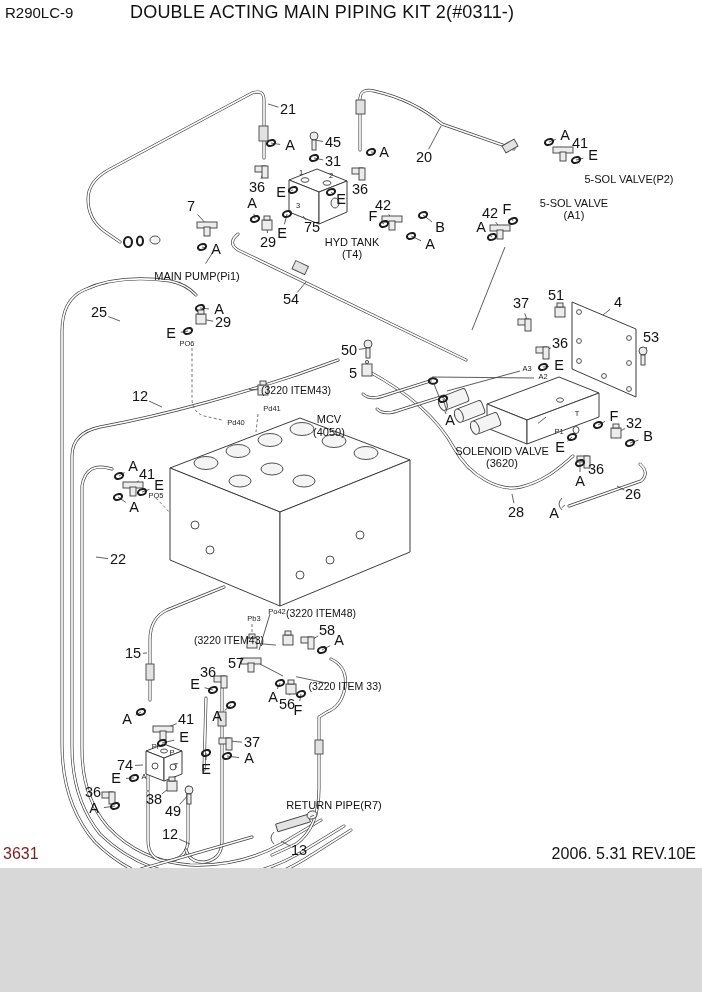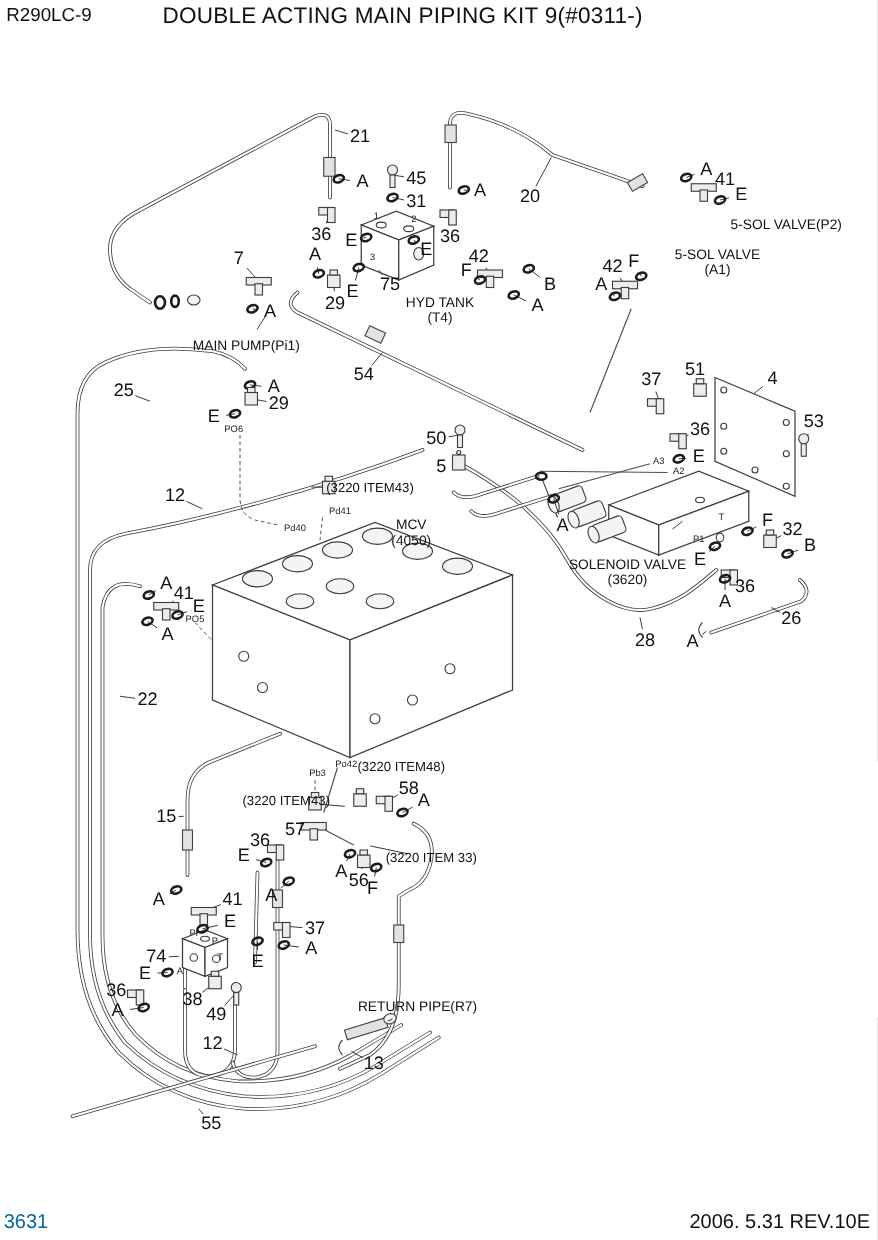--- a/index.html
+++ b/index.html
@@ -1,20 +1,20 @@
 <!DOCTYPE html>
 <html><head>
 <meta charset="utf-8">
 <style>
   html,body{margin:0;padding:0;background:#d8d8d8;}
-  .page{position:relative;width:702px;height:992px;background:#ffffff;margin:0 auto;
+  .page{position:relative;width:702px;height:868px;background:#ffffff;margin:0 auto;
         font-family:"Liberation Sans",sans-serif;overflow:hidden;}
   .hdr-model{position:absolute;left:5px;top:4px;font-size:15px;color:#111;}
   .hdr-title{position:absolute;left:130px;top:2px;font-size:18px;color:#111;letter-spacing:.2px;}
-  .ftr-page{position:absolute;left:3px;bottom:5px;font-size:16px;color:#0369a1;}
+  .ftr-page{position:absolute;left:3px;bottom:5px;font-size:16px;color:#7f1d1d;}
   .ftr-rev{position:absolute;right:6px;bottom:5px;font-size:16px;color:#111;}
   svg{position:absolute;left:0;top:0;}
   .hoseO{fill:none;stroke:#3d3d3d;stroke-width:3;stroke-linecap:round;stroke-linejoin:round;}
   .hoseI{fill:none;stroke:#ffffff;stroke-width:1.7;stroke-linecap:round;stroke-linejoin:round;}
   .thin{fill:none;stroke:#4a4a4a;stroke-width:.9;}
   .dash{fill:none;stroke:#555;stroke-width:.8;stroke-dasharray:3,2.2;}
   .blk{fill:#ffffff;stroke:#3d3d3d;stroke-width:1;}
   .blk2{fill:#f4f4f4;stroke:#3d3d3d;stroke-width:.9;}
   .hole{fill:#ffffff;stroke:#3d3d3d;stroke-width:.9;}
   .crimp{fill:#e2e2e2;stroke:#444;stroke-width:.9;}
@@ -24,21 +24,21 @@
   .t-port{font-size:7.5px;fill:#222;}
   .leader{stroke:#3a3a3a;stroke-width:.8;}
   .oring{fill:none;stroke:#1c1c1c;stroke-width:2.1;}
   .fitshape{fill:#ececec;stroke:#3d3d3d;stroke-width:.9;}
 </style>
 </head>
 <body>
 
 <div class="page">
   <div class="hdr-model">R290LC-9</div>
-  <div class="hdr-title">DOUBLE ACTING MAIN PIPING KIT 9(#0311-)</div>
+  <div class="hdr-title">DOUBLE ACTING MAIN PIPING KIT 2(#0311-)</div>
 
   <svg id="diagram" width="702" height="992" viewBox="0 0 702 992">
     <defs>
       <path id="h1" d="M264,158 L264,100 Q264,89 252,93 L112,168 Q88,180 88,199 Q88,219 104,231 L120,242"></path>
       <path id="h2" d="M360,150 L360,98 Q361,88 374,91 Q414,100 442,124 L514,149"></path>
       <path id="h3" d="M238,234 Q227,243 238,250 L466,360"></path>
       <path id="h4" d="M368,371 C420,399 443,428 454,448 C470,477 500,492 521,487 C546,481 561,466 573,456"></path>
       <path id="h5" d="M640,464 Q650,473 641,481 L569,506"></path>
       <path id="h6" d="M338,360 C250,393 160,416 100,427 Q72,433 72,456 L72,747 Q72,799 100,834 Q138,871 195,877 Q252,881 300,853 L344,826"></path>
       <path id="h7" d="M196,295 Q186,284 170,281 Q118,274 84,290 Q62,300 62,331 L62,744 Q62,804 95,842 Q135,882 195,887 Q255,890 305,859 L351,830"></path>

